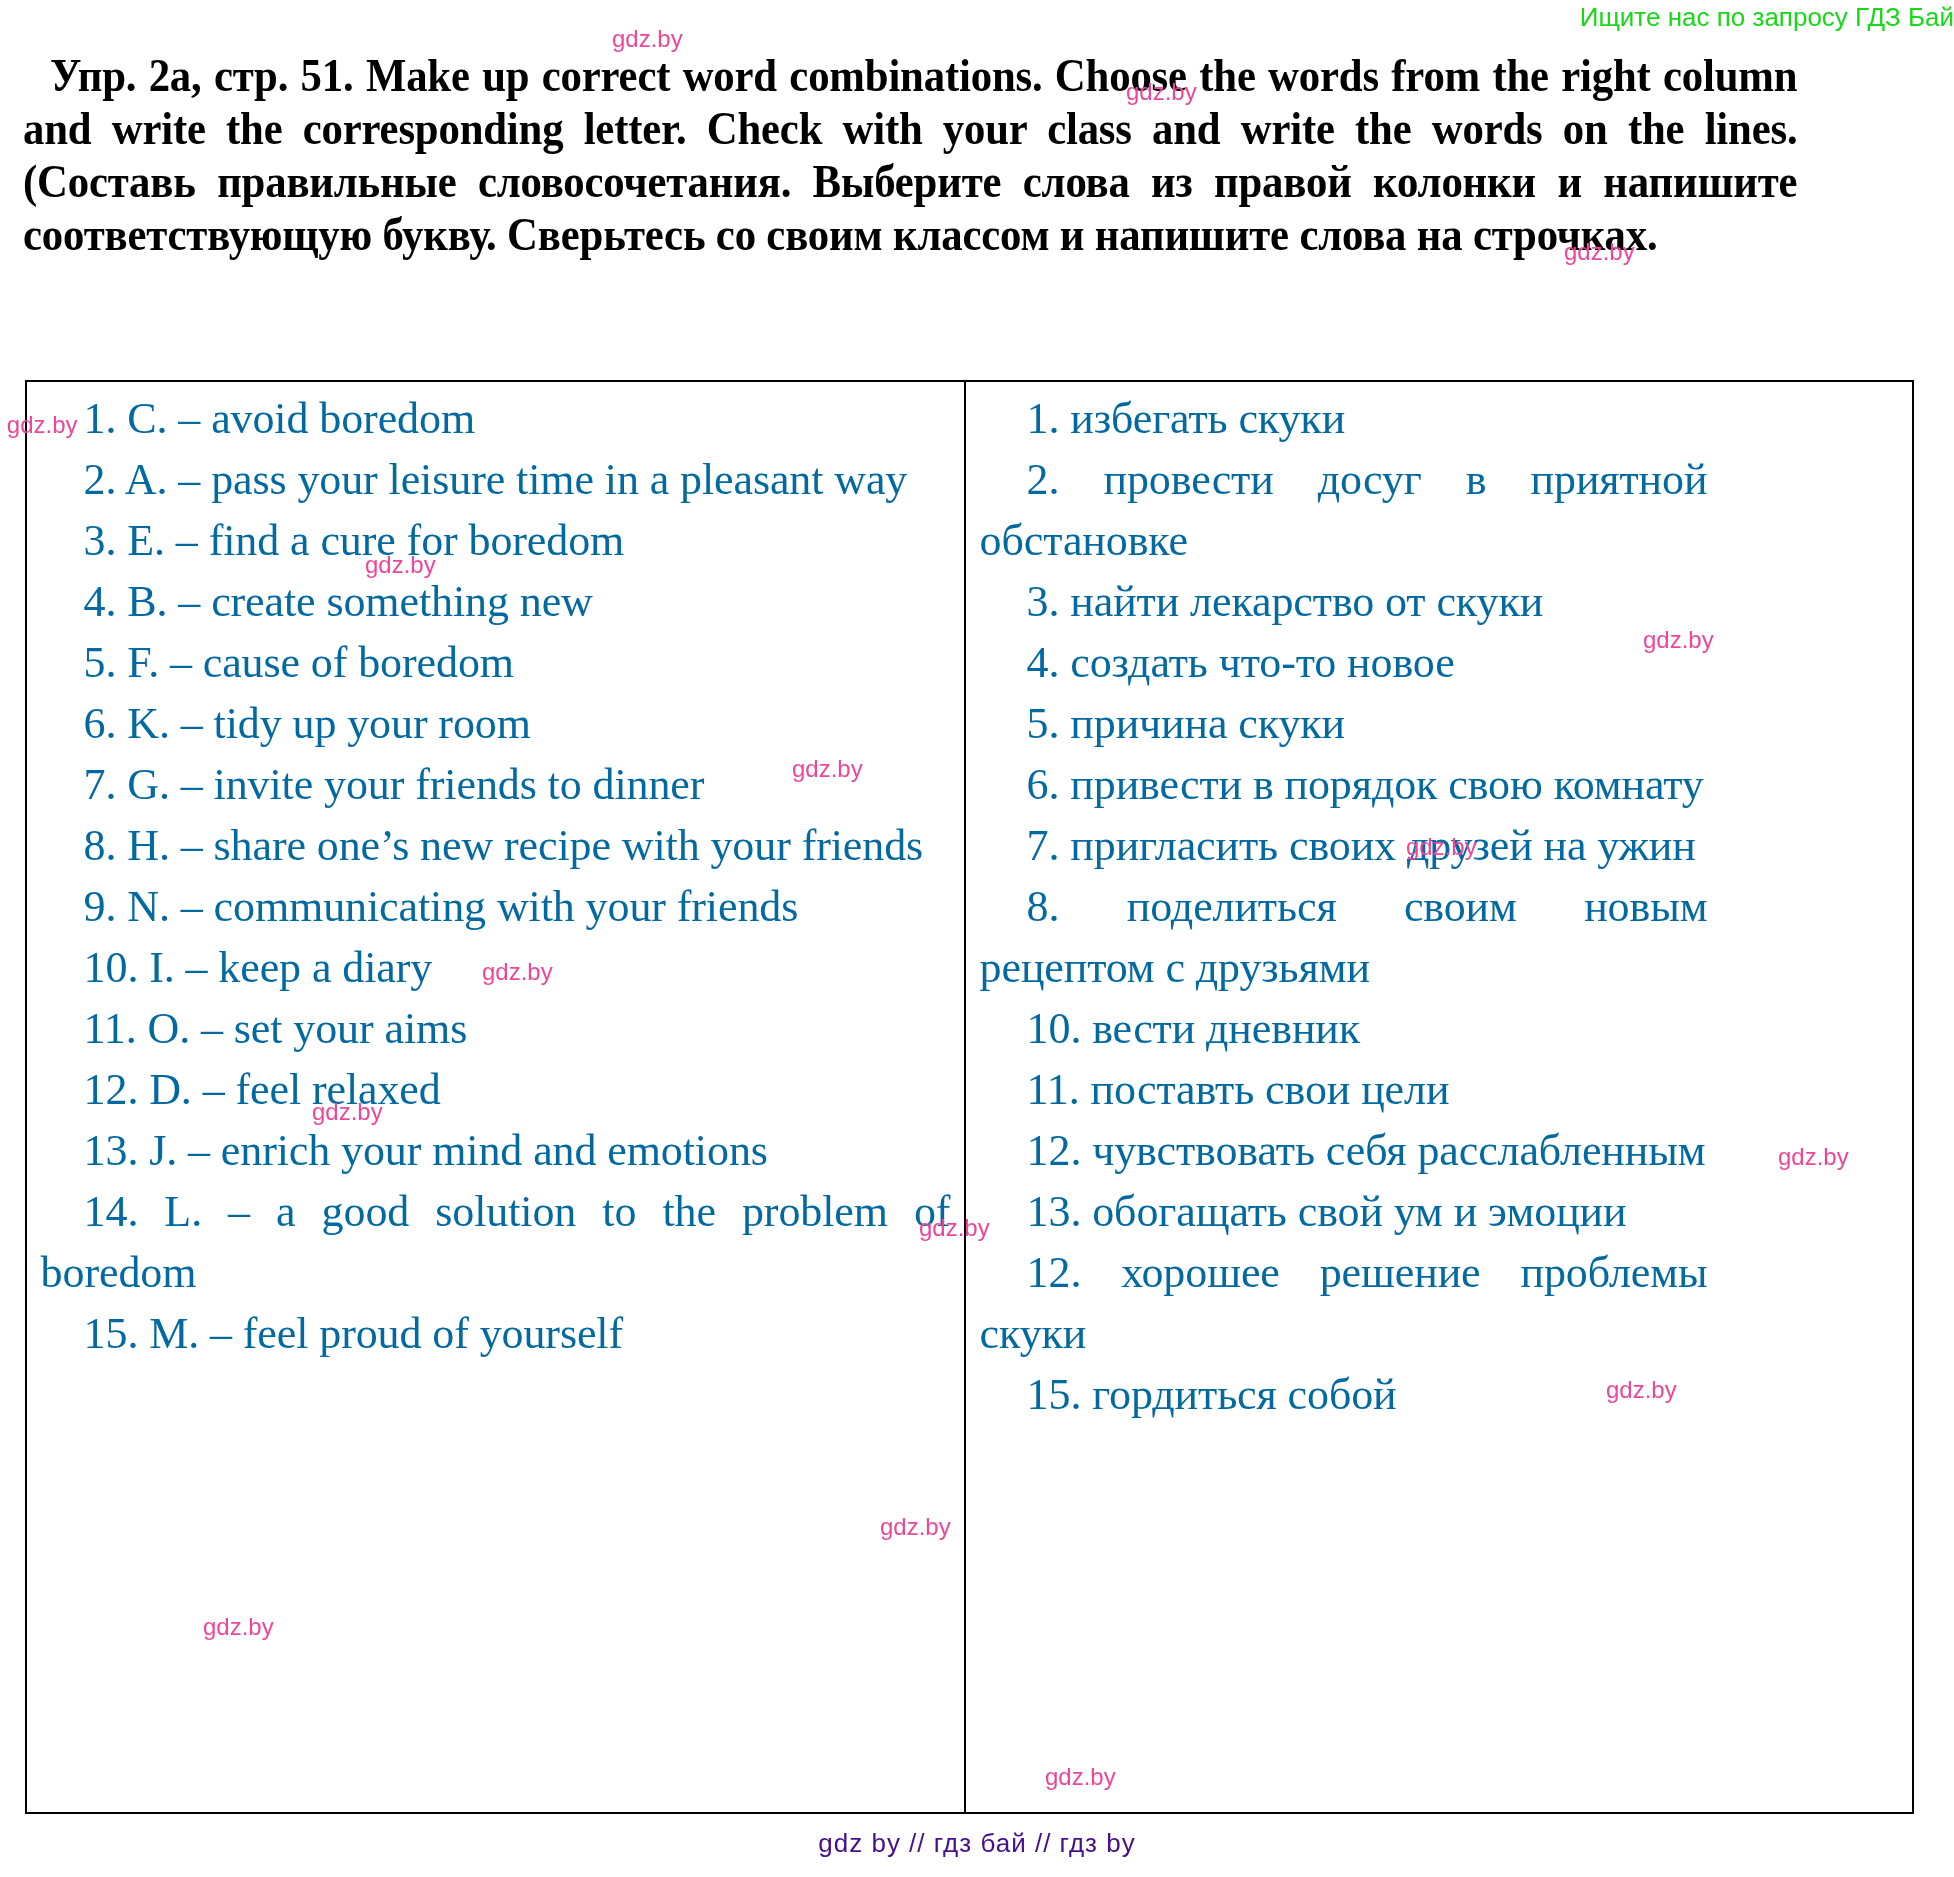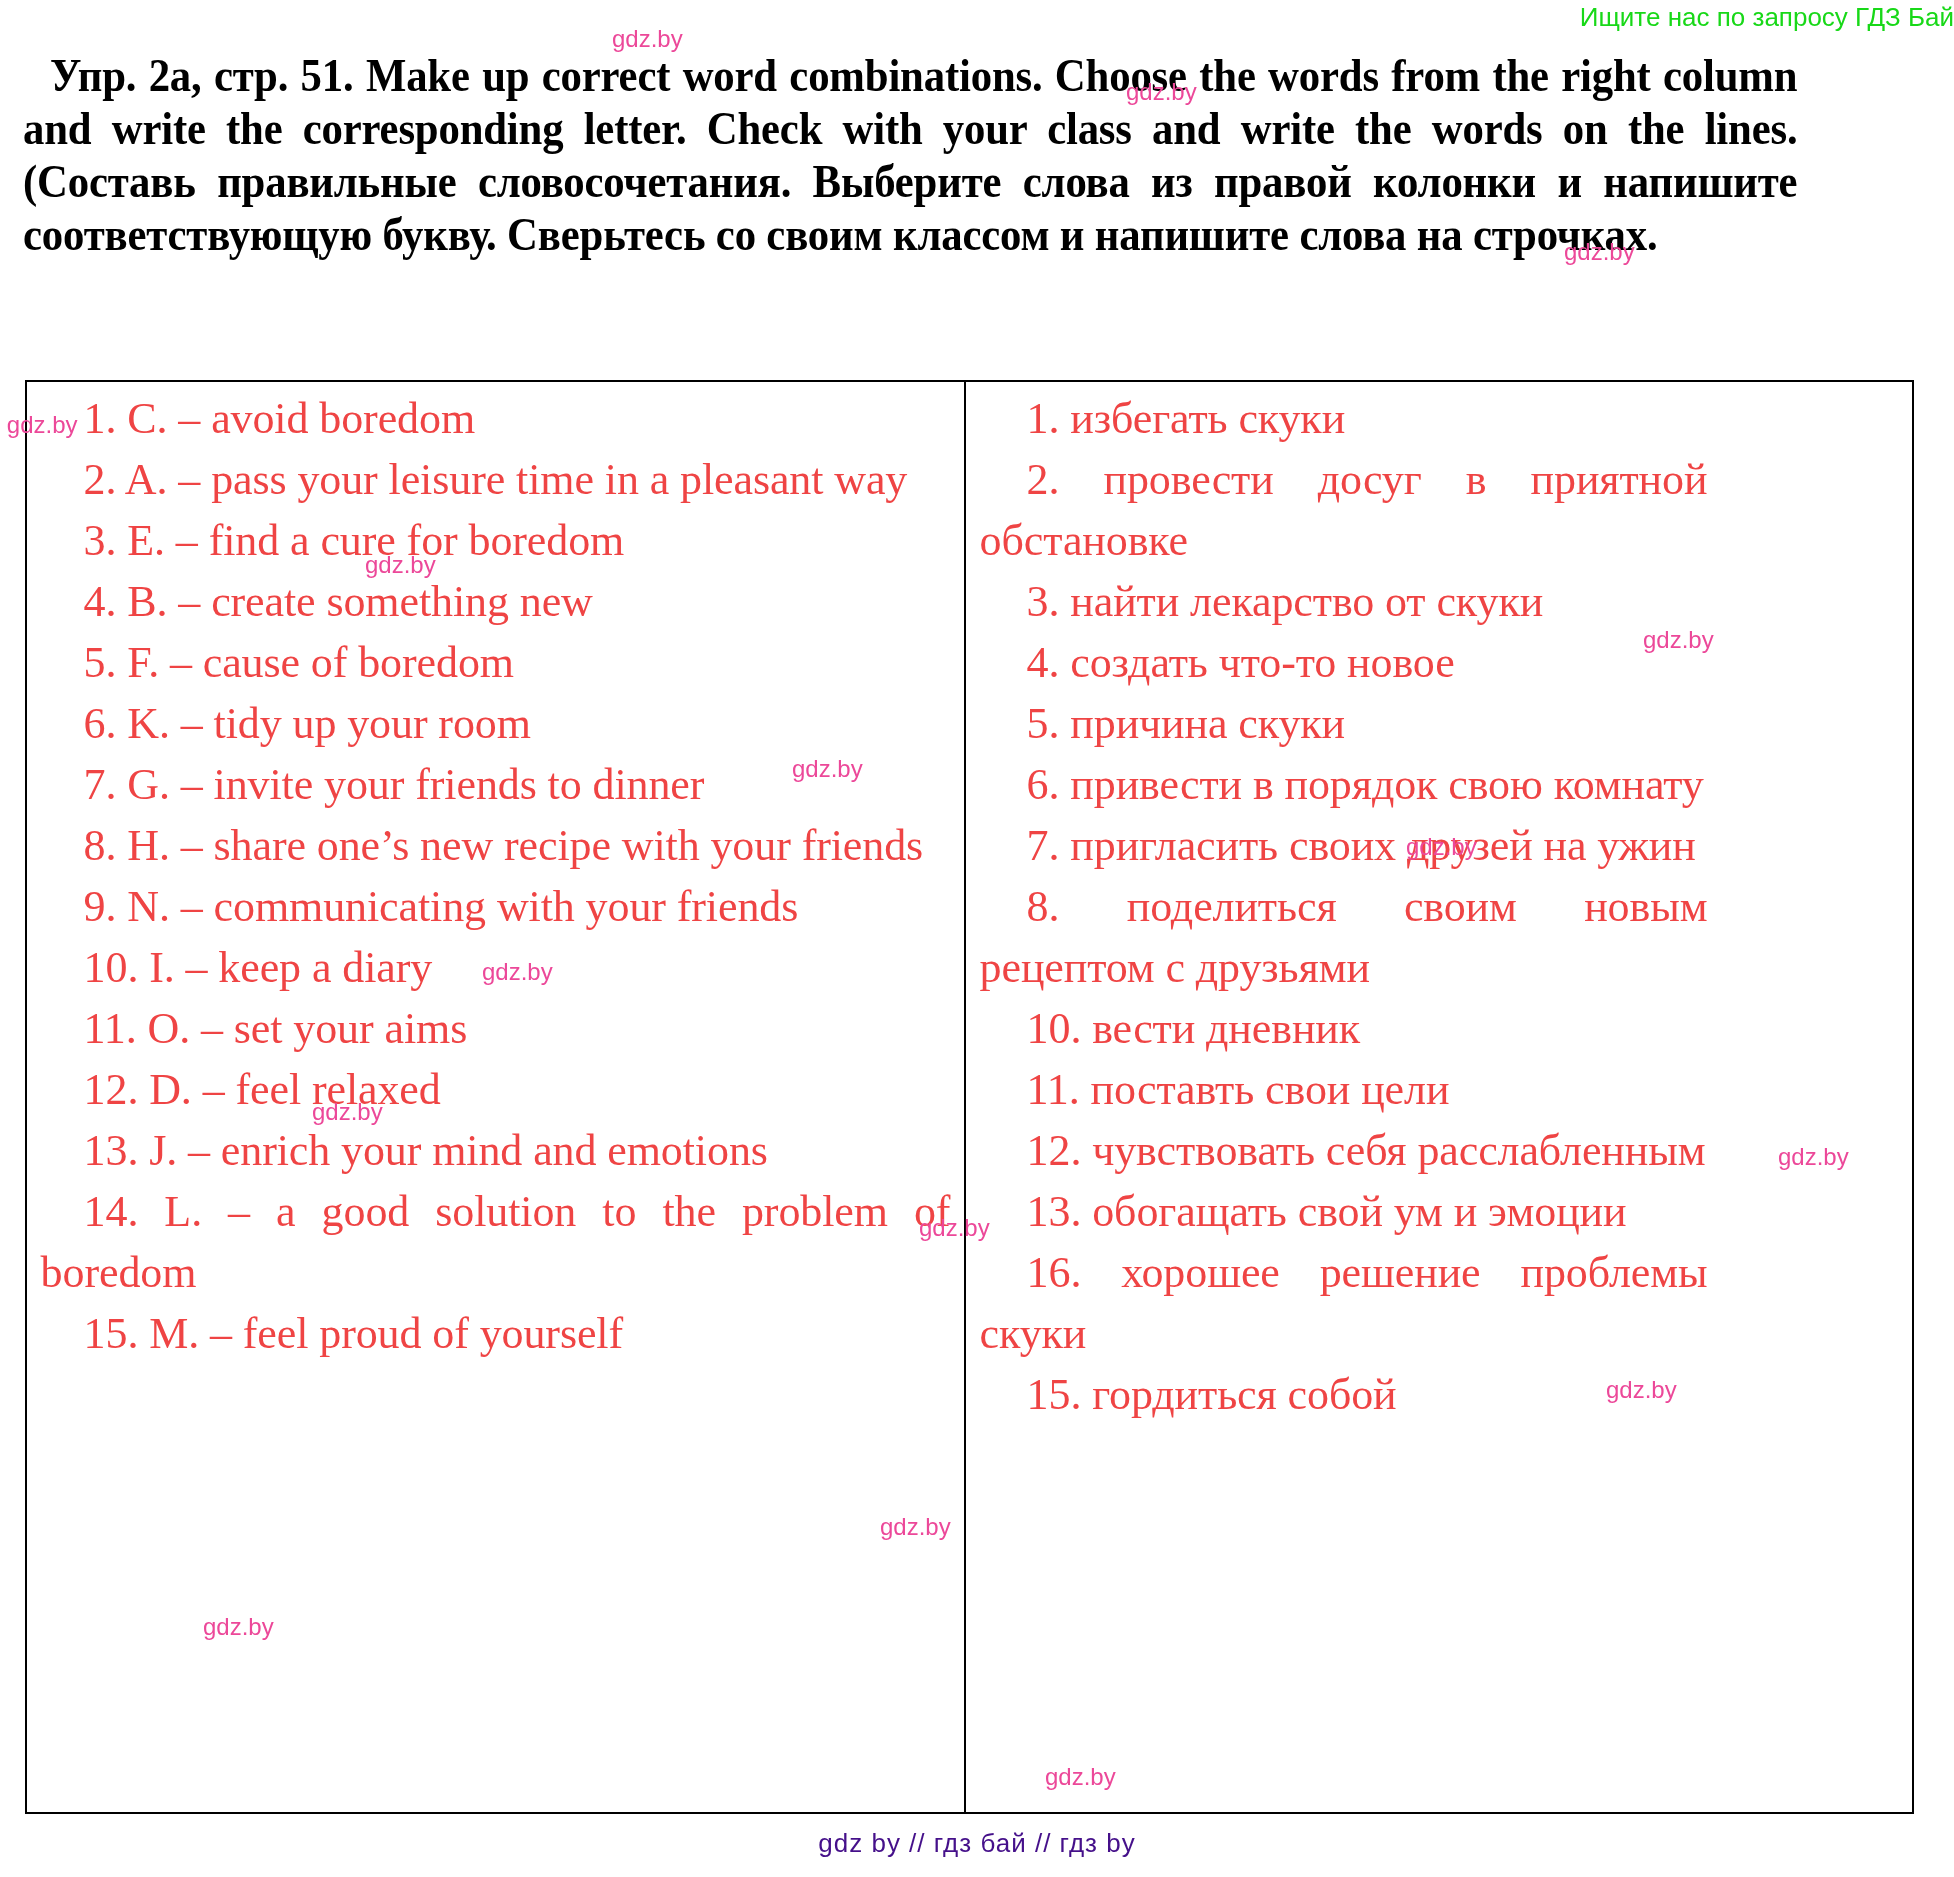--- a/index.html
+++ b/index.html
@@ -68,21 +68,21 @@
     width: 939px;
     border-right: 2.9px solid #000;
   }
   .col-right {
     width: 755px;
   }
   .item {
     font-family: "Liberation Serif", "DejaVu Serif", serif;
     font-size: 44px;
     line-height: 61px;
-    color: #ef4444;
+    color: #0369a1;
     text-align: justify;
     text-indent: 43px;
     margin: 0;
     letter-spacing: -0.1px;
   }
   .item.last { text-align: left; }
   .col-right .item { text-indent: 47px; }
 
   
   .wm {
@@ -143,21 +143,21 @@
     <p class="item">3. найти лекарство от скуки</p>
     <p class="item">4. создать что-то новое</p>
     <p class="item">5. причина скуки</p>
     <p class="item">6. привести в порядок свою комнату</p>
     <p class="item">7. пригласить своих друзей на ужин</p>
     <p class="item">8. поделиться своим новым рецептом с друзьями</p>
     <p class="item">10. вести дневник</p>
     <p class="item">11. поставть свои цели</p>
     <p class="item">12. чувствовать себя расслабленным</p>
     <p class="item">13. обогащать свой ум и эмоции</p>
-    <p class="item">16. хорошее решение проблемы скуки</p>
+    <p class="item">12. хорошее решение проблемы скуки</p>
     <p class="item last">15. гордиться собой</p>
   </div>
 
 </div>
 
 <div id="watermark-layer">
     <div class="wm" style="left: 612px; top: 25px;">gdz.by</div>
     <div class="wm" style="left: 1126px; top: 78px;">gdz.by</div>
     <div class="wm" style="left: 1564px; top: 238px;">gdz.by</div>
     <div class="wm" style="left: 6.8px; top: 411px;">gdz.by</div>

